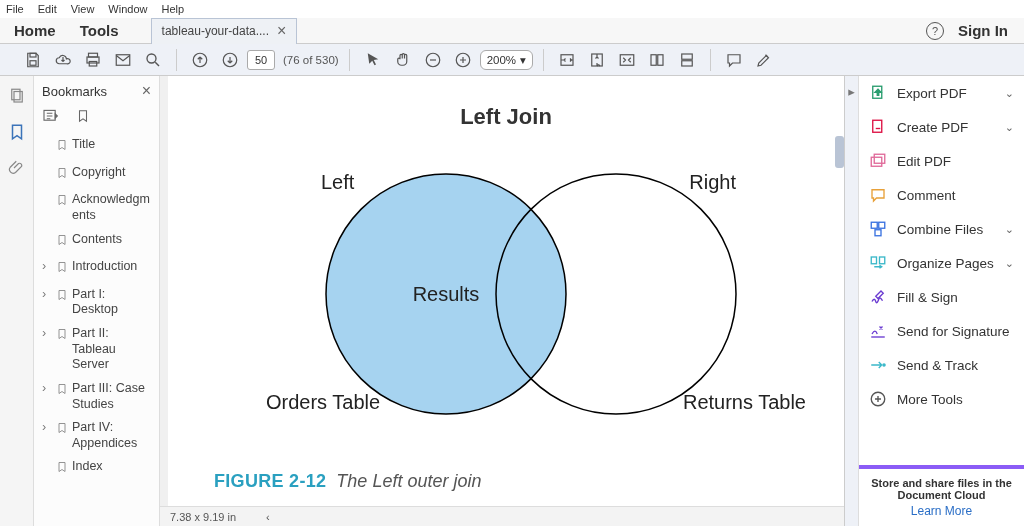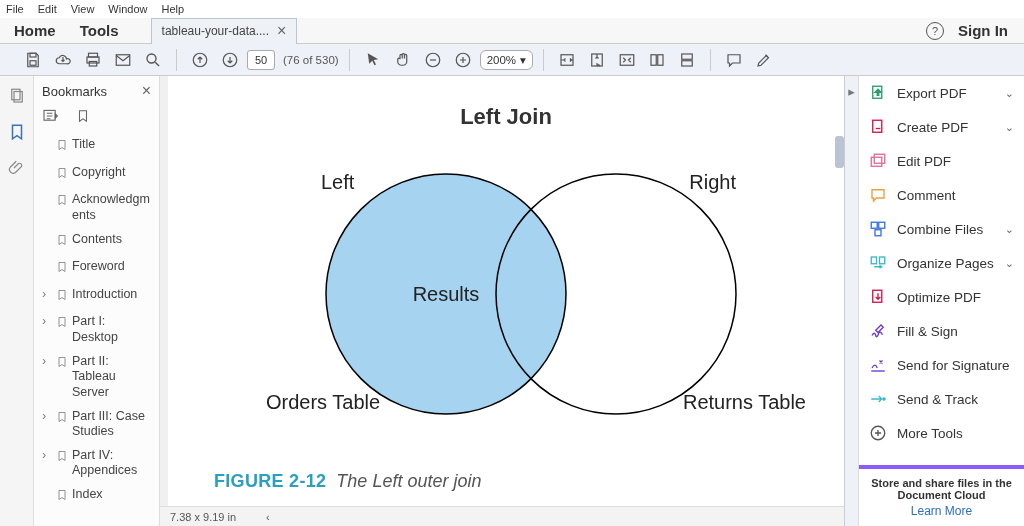--- a/index.html
+++ b/index.html
@@ -253,27 +253,20 @@
           <span class="bm-label">Acknowledgments</span>
         </div>
         <div class="bm-item">
           <span class="bm-chevron"></span>
           <span class="bm-icon"><svg width="12" height="14" viewBox="0 0 24 24" fill="none" stroke="currentColor" stroke-width="1.8">
               <path d="M6 3h12v18l-6-4-6 4z"></path>
             </svg></span>
           <span class="bm-label">Contents</span>
         </div>
         <div class="bm-item">
-          <span class="bm-chevron"></span>
-          <span class="bm-icon"><svg width="12" height="14" viewBox="0 0 24 24" fill="none" stroke="currentColor" stroke-width="1.8">
-              <path d="M6 3h12v18l-6-4-6 4z"></path>
-            </svg></span>
-          <span class="bm-label">Foreword</span>
-        </div>
-        <div class="bm-item">
           <span class="bm-chevron">›</span>
           <span class="bm-icon"><svg width="12" height="14" viewBox="0 0 24 24" fill="none" stroke="currentColor" stroke-width="1.8">
               <path d="M6 3h12v18l-6-4-6 4z"></path>
             </svg></span>
           <span class="bm-label">Introduction</span>
         </div>
         <div class="bm-item">
           <span class="bm-chevron">›</span>
           <span class="bm-icon"><svg width="12" height="14" viewBox="0 0 24 24" fill="none" stroke="currentColor" stroke-width="1.8">
               <path d="M6 3h12v18l-6-4-6 4z"></path>
@@ -395,29 +388,20 @@
             <svg width="18" height="18" viewBox="0 0 24 24" fill="none" stroke="currentColor" stroke-width="1.8">
               <rect x="3" y="4" width="7" height="9"></rect>
               <rect x="14" y="4" width="7" height="9"></rect>
               <path d="M7 17h10m-3-2l3 2-3 2"></path>
             </svg>
           </span>
           <span class="lbl">Organize Pages</span>
           <span class="chev">⌄</span>
         </div>
         <div class="rp-item">
-          <span class="rp-icon" style="color:#d14">
-            <svg width="18" height="18" viewBox="0 0 24 24" fill="none" stroke="currentColor" stroke-width="1.8">
-              <rect x="5" y="3" width="12" height="16"></rect>
-              <path d="M12 7v8m-3-3l3 3 3-3"></path>
-            </svg>
-          </span>
-          <span class="lbl">Optimize PDF</span>
-        </div>
-        <div class="rp-item">
           <span class="rp-icon" style="color:#6a3bd1">
             <svg width="18" height="18" viewBox="0 0 24 24" fill="none" stroke="currentColor" stroke-width="1.8">
               <path d="M4 18c2-4 4-4 5 0s3 0 4-3 3-2 5 2"></path>
               <path d="M16 4l3 3-7 7-3-3z"></path>
             </svg>
           </span>
           <span class="lbl">Fill &amp; Sign</span>
         </div>
         <div class="rp-item">
           <span class="rp-icon" style="color:#6a3bd1">

